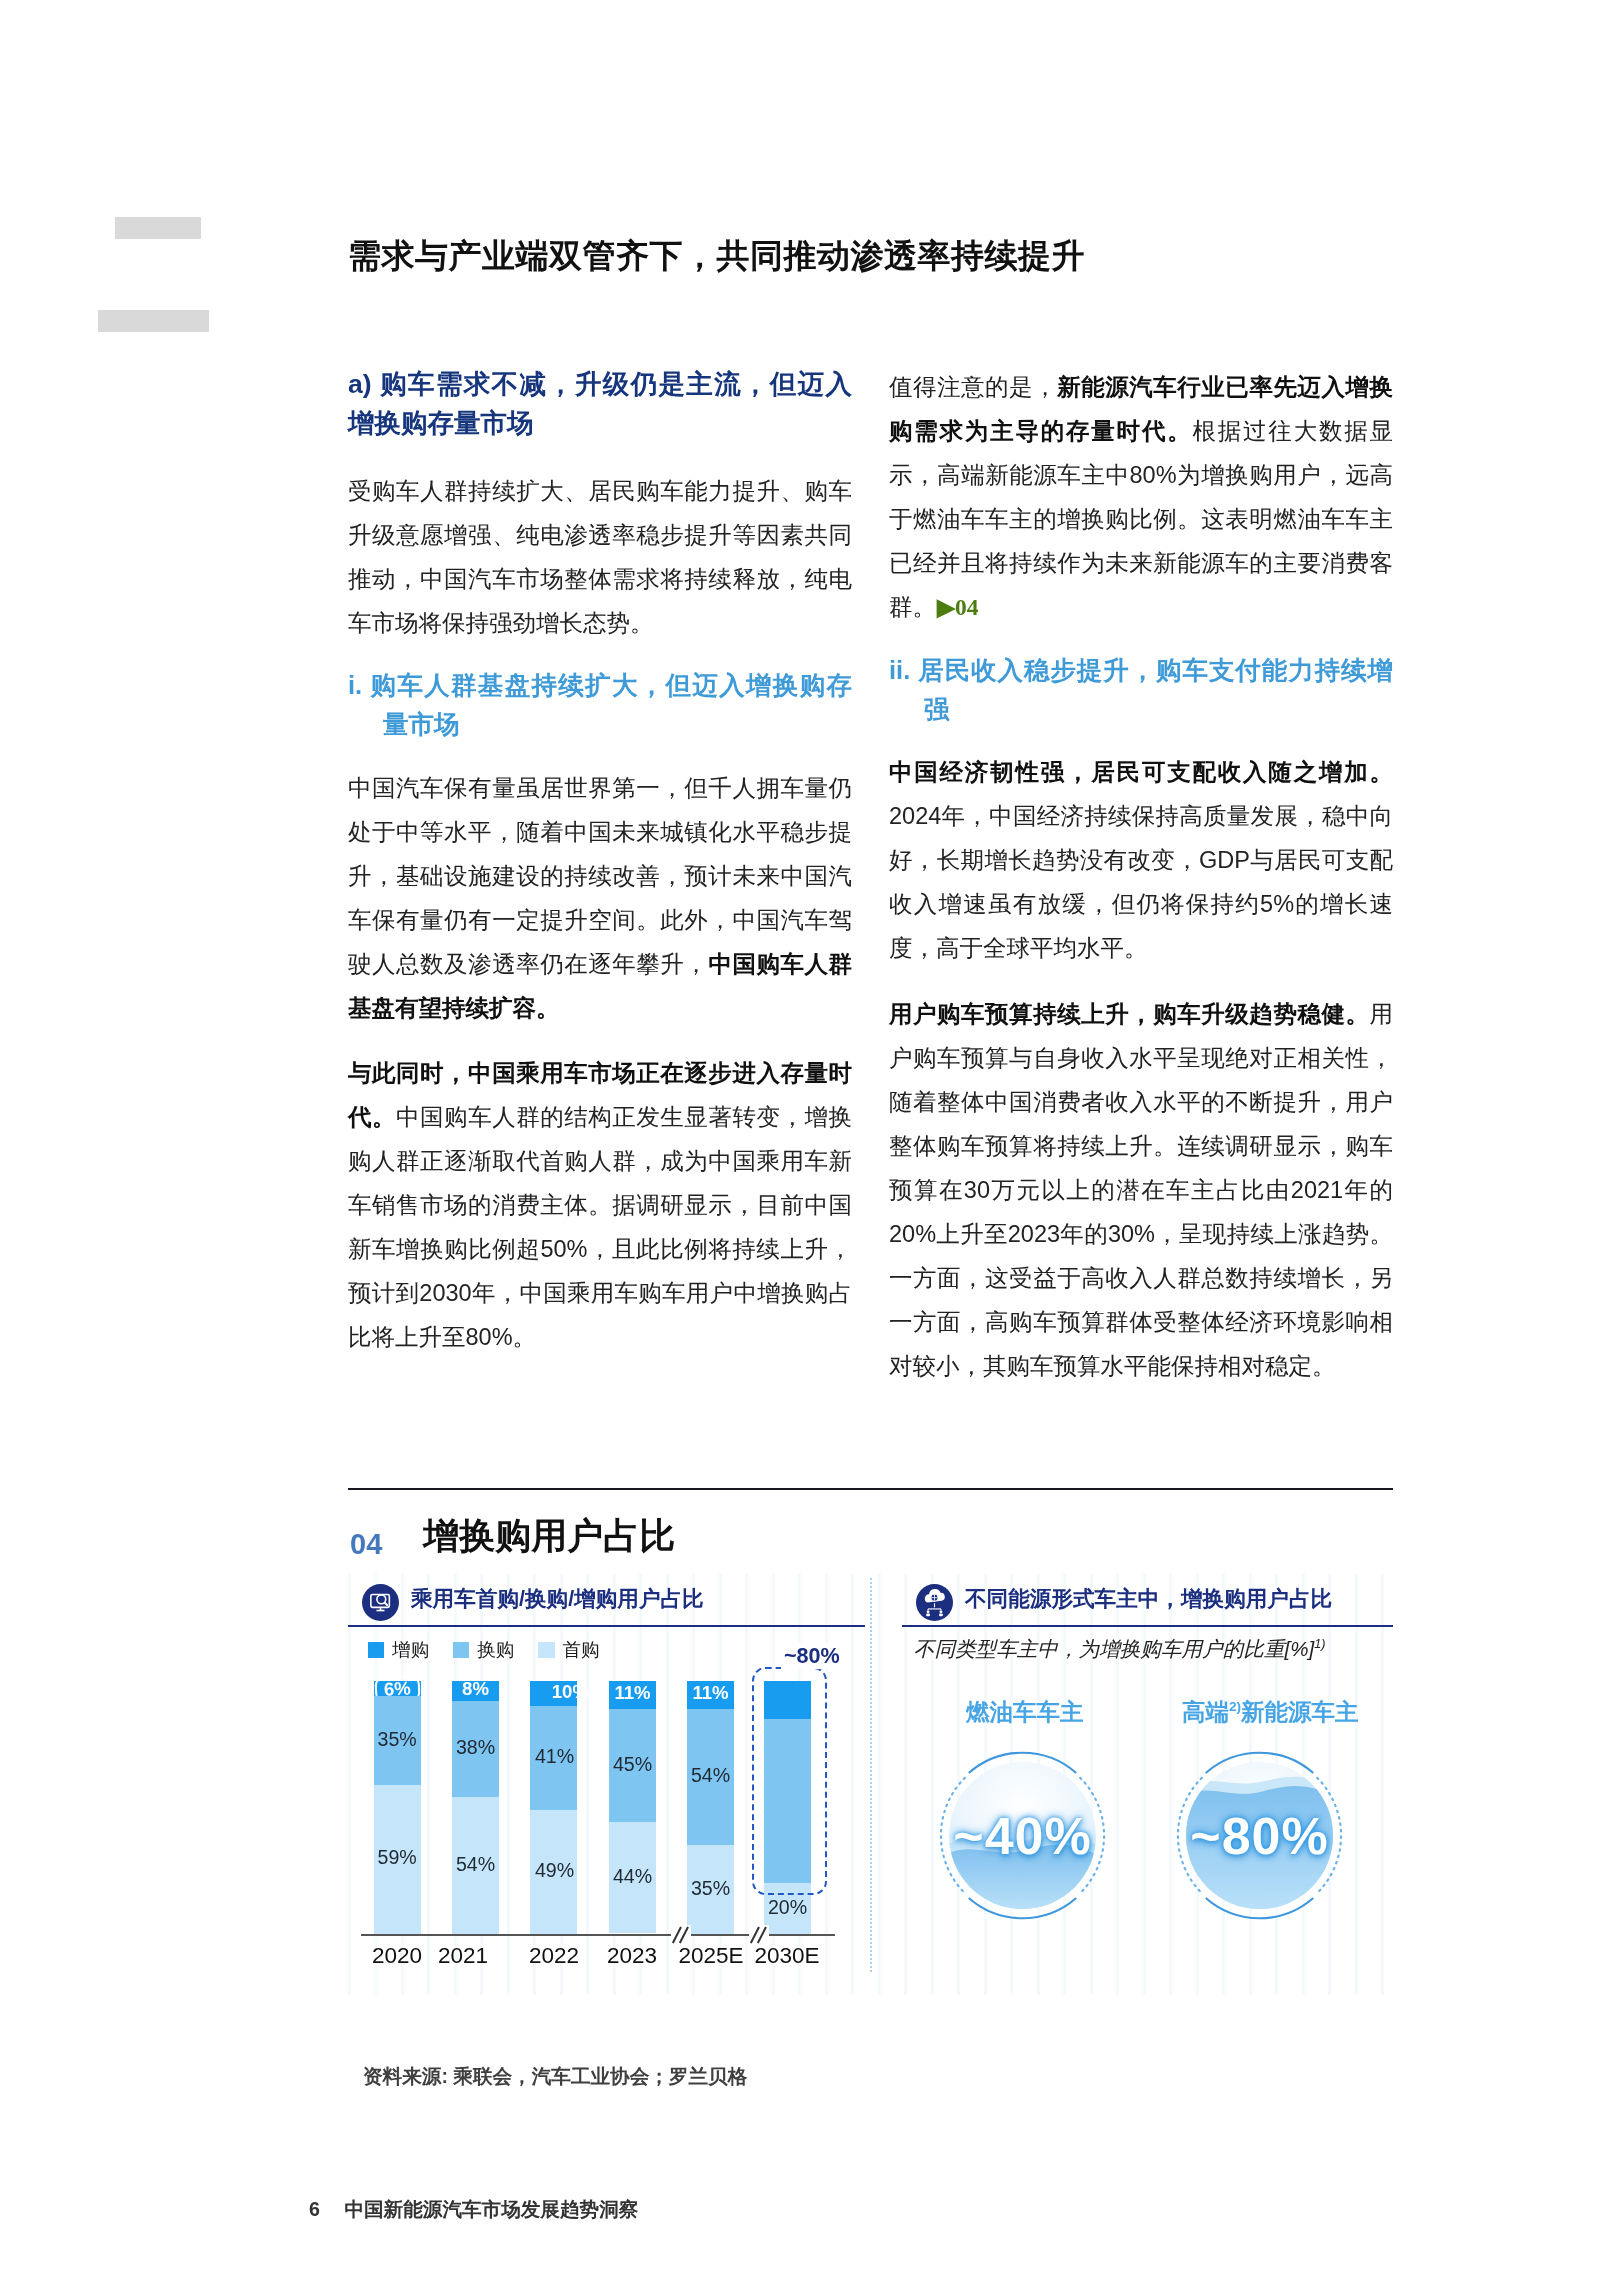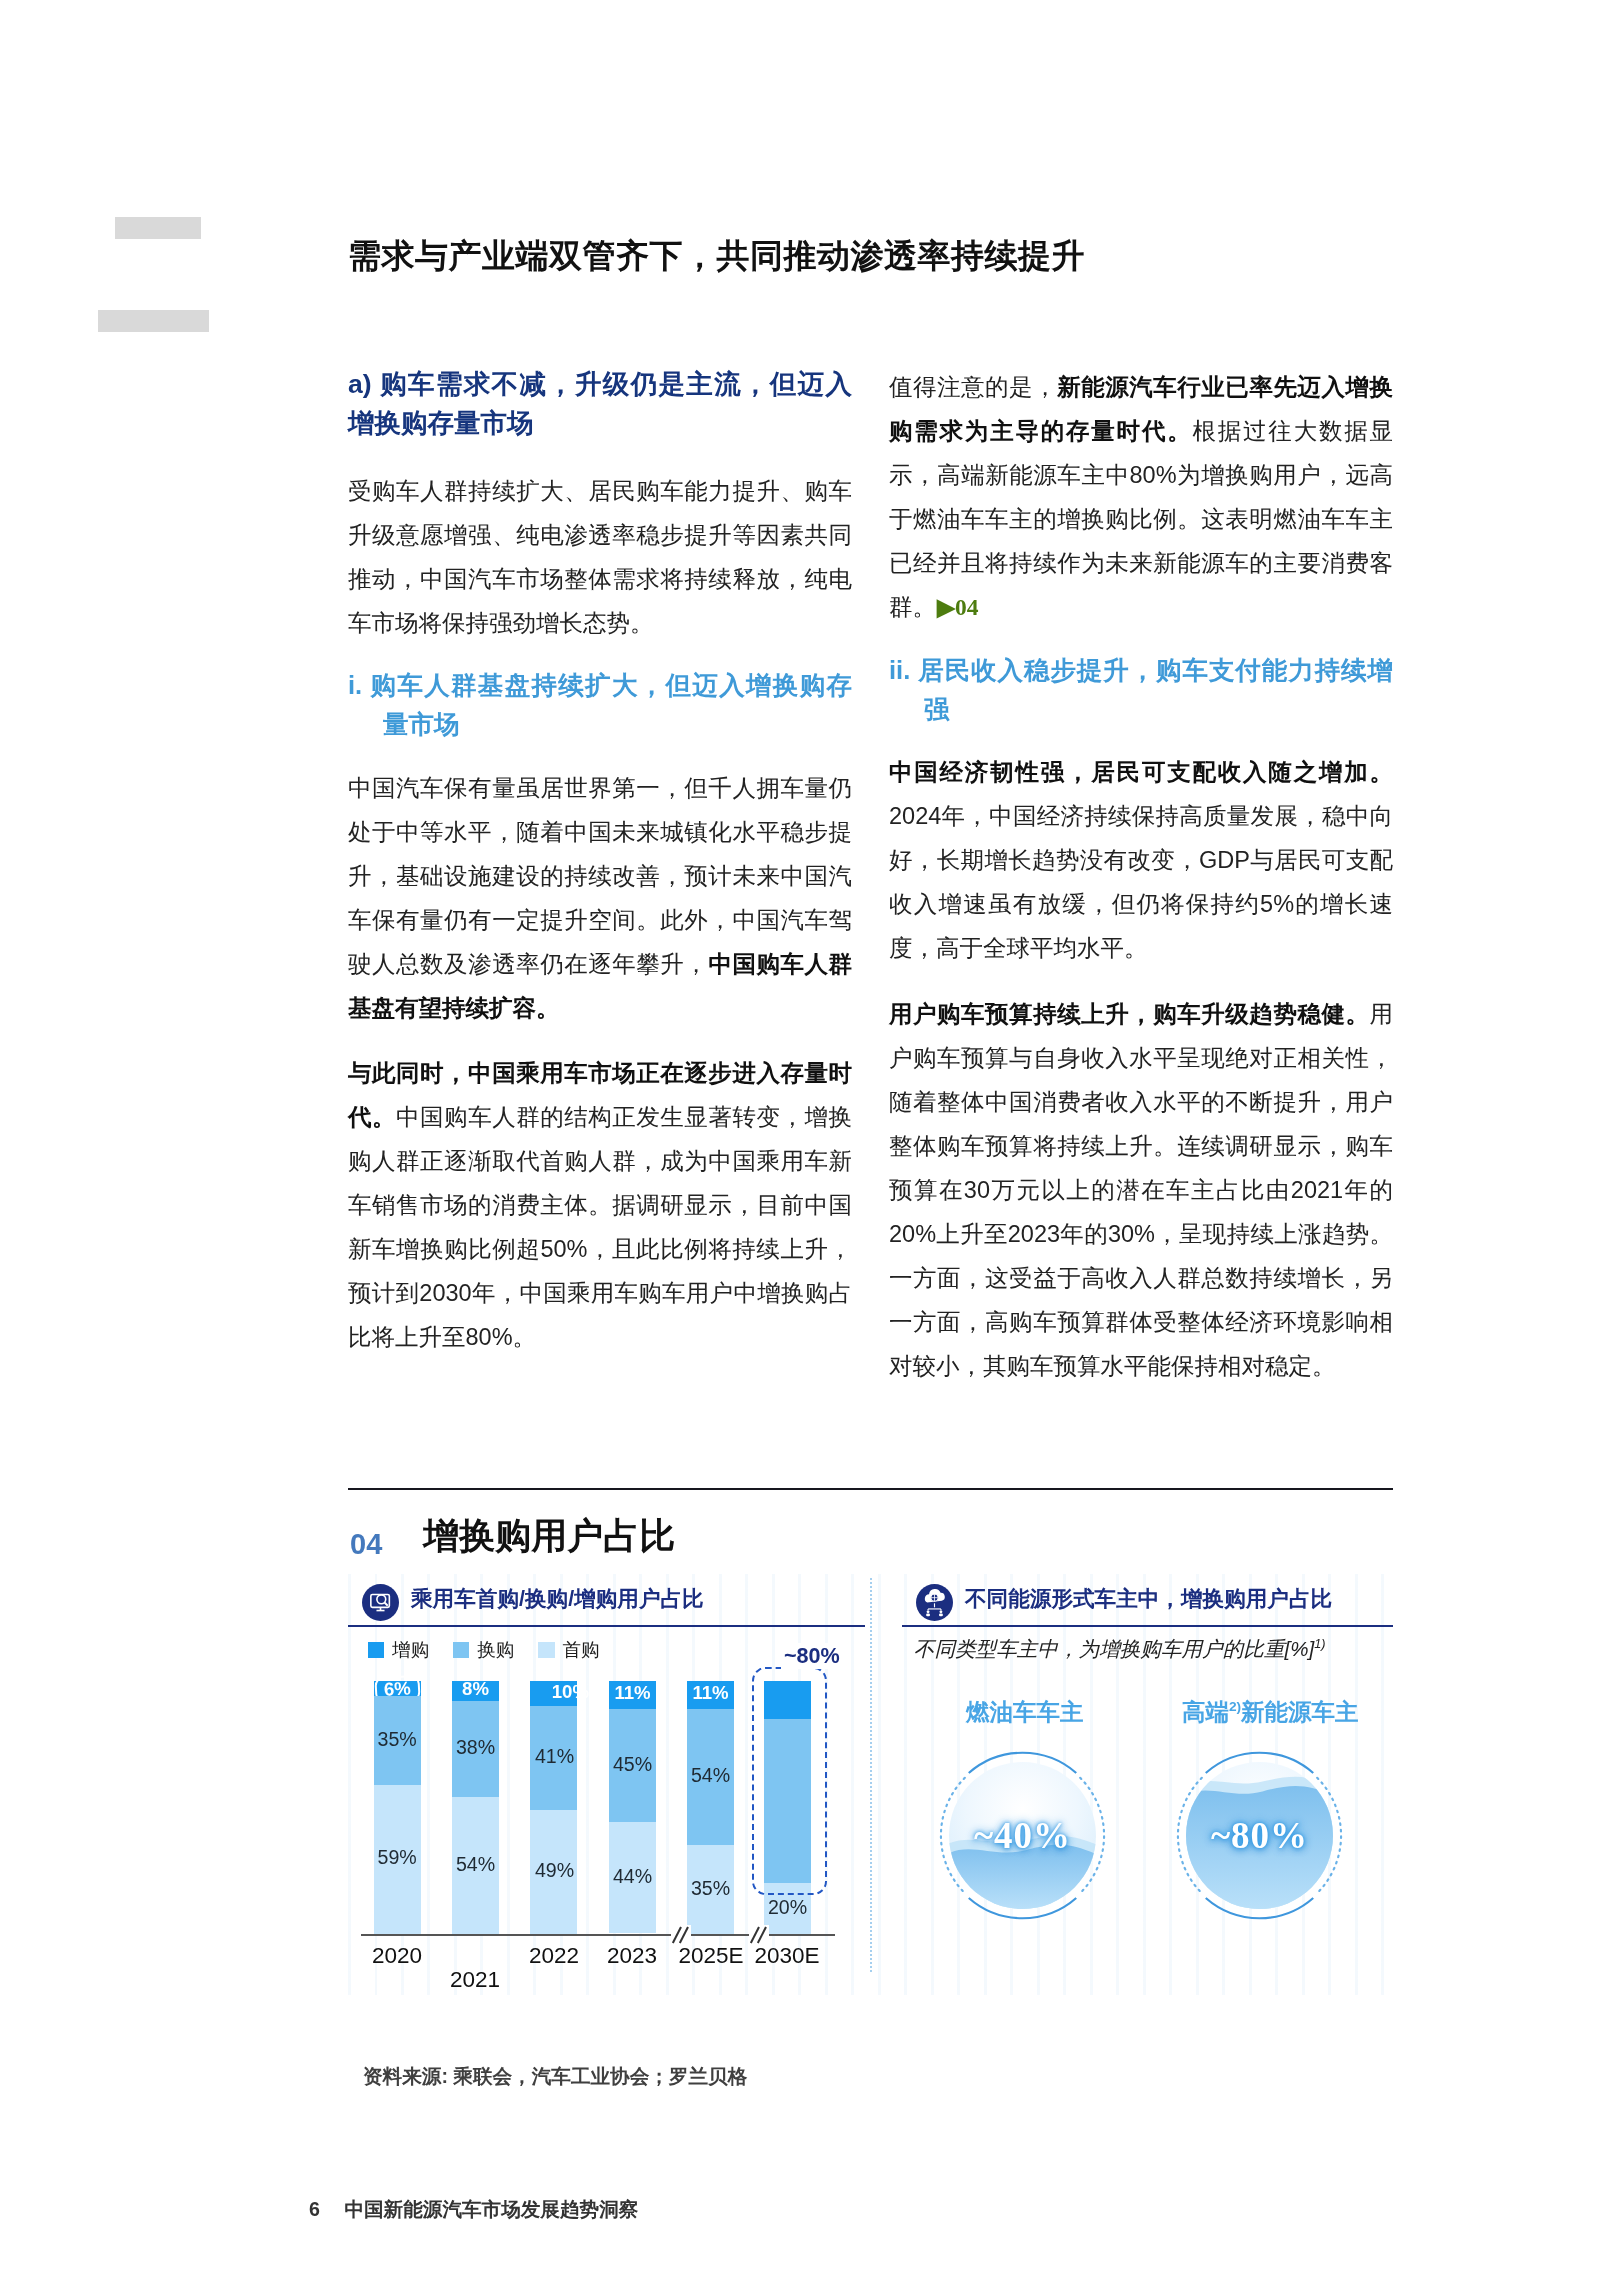--- a/index.html
+++ b/index.html
@@ -59,22 +59,22 @@
   .subtitle{position:absolute;left:11.8px;top:61px;font-size:20.6px;font-style:italic;color:#222;}
   .subtitle sup{font-size:12.7px;}
   .gauge-labels{position:absolute;left:0;top:122px;width:100%;display:flex;}
   .gauge-labels .cell{width:50%;text-align:center;font-size:23.5px;font-weight:700;color:#48a5e5;}
   .gauge-labels sup{font-size:13.7px;}
   .gauge{position:absolute;width:147px;height:147px;}
   .bowl{position:absolute;inset:0;border-radius:50%;overflow:hidden;
         background:radial-gradient(circle at 50% 32%,#ffffff 0%,#eef7fe 45%,#cfe9fa 100%);}
   .bowl svg{position:absolute;inset:0;}
   .gauge-value{position:absolute;inset:0;display:flex;align-items:center;justify-content:center;
-       font-size:37px;font-weight:700;color:#fff;letter-spacing:1px;
-       text-shadow:0 0 9.8px rgba(35,150,230,.95),0 0 3.9px rgba(35,150,230,.9),0 2px 5.9px rgba(30,120,200,.55);font-family:Liberation Serif, serif;}
+       font-size:52px;font-weight:700;color:#fff;letter-spacing:1px;
+       text-shadow:0 0 9.8px rgba(35,150,230,.95),0 0 3.9px rgba(35,150,230,.9),0 2px 5.9px rgba(30,120,200,.55);}
   .ring{position:absolute;left:-10.8px;top:-10.8px;}
   
   .footnote{position:absolute;left:363px;top:1990px;font-size:19.6px;color:#8d8d8d;}
   .source{position:absolute;left:363px;top:2063px;font-size:19.6px;font-weight:700;color:#3f3f3f;}
   .footer{position:absolute;left:309px;top:2196px;display:flex;align-items:baseline;}
   .footer .num{font-size:19.6px;font-weight:700;color:#333;margin-right:24.5px;}
   .footer .doc{font-size:19.6px;font-weight:700;color:#333;}
 </style>
 </head>
 <body>
@@ -145,21 +145,21 @@
             <div class="seg-label lab-d" style="left:14.7px;top:154px;">35%</div>
             <div class="seg" style="left:25.5px;top:211px;width:47px;height:149px;background:#C5E5FB"></div>
             <div class="seg-label lab-d" style="left:14.7px;top:272px;">59%</div>
             <div class="yr" style="left:2px;top:369px;">2020</div>
             <div class="seg" style="left:104px;top:107px;width:47px;height:20px;background:#189CF0"></div>
             <div class="seg-label lab-w" style="left:93px;top:104px;">8%</div>
             <div class="seg" style="left:104px;top:127px;width:47px;height:96px;background:#7EC5F2"></div>
             <div class="seg-label lab-d" style="left:93px;top:162px;">38%</div>
             <div class="seg" style="left:104px;top:223px;width:47px;height:137px;background:#C5E5FB"></div>
             <div class="seg-label lab-d" style="left:93px;top:279px;">54%</div>
-            <div class="yr" style="left:80px;top:369px;margin-top:24px;">2021</div>
+            <div class="yr" style="left:68px;top:369px;">2021</div>
             <div class="seg" style="left:182px;top:107px;width:47px;height:25px;background:#189CF0"></div>
             <div class="seg-label lab-w" style="left:172px;top:107px;text-align:right;">10%</div>
             <div class="seg" style="left:182px;top:132px;width:47px;height:104px;background:#7EC5F2"></div>
             <div class="seg-label lab-d" style="left:172px;top:171px;">41%</div>
             <div class="seg" style="left:182px;top:236px;width:47px;height:124px;background:#C5E5FB"></div>
             <div class="seg-label lab-d" style="left:172px;top:285px;">49%</div>
             <div class="yr" style="left:159px;top:369px;">2022</div>
             <div class="seg" style="left:261px;top:107px;width:47px;height:28px;background:#189CF0"></div>
             <div class="seg-label lab-w" style="left:250px;top:108px;">11%</div>
             <div class="seg" style="left:261px;top:135px;width:47px;height:114px;background:#7EC5F2"></div>

